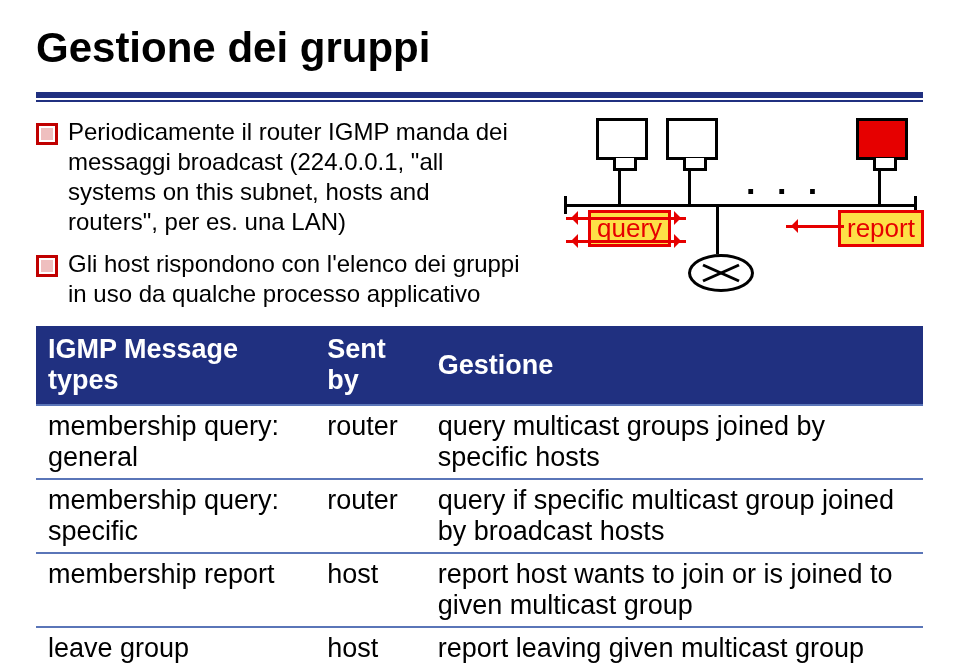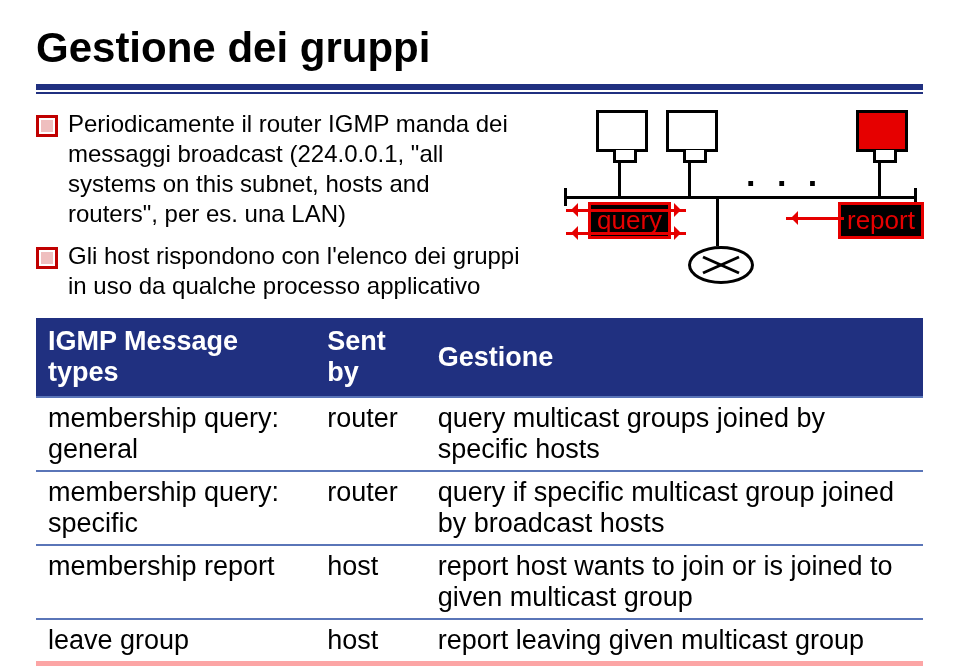--- a/index.html
+++ b/index.html
@@ -8,21 +8,21 @@
     font-family: Arial, Helvetica, sans-serif;
     background: #fff;
     width: 959px;
     height: 666px;
     box-sizing: border-box;
     color: #000;
   }
   .title {
     font-size: 42px;
     font-weight: bold;
-    margin: 0 0 12px 0;
+    margin: 0 0 20px 0;
   }
   .hr-outer {
     border-top: 6px solid #203080;
     border-bottom: 2px solid #203080;
     height: 2px;
     margin-bottom: 12px;
   }
   .top-row {
     display: flex;
     align-items: center;
@@ -87,21 +87,21 @@
     background:#fff;
     border:3px solid #000;
     border-radius:50%;
   }
   .qbox {
     position:absolute;
     border:3px solid #e60000;
     padding:0 6px;
     font-size:26px;
     color:#e60000;
-    background:#000000;
+    background:#fde047;
     line-height:1.2;
   }
   .arrow {
     position:absolute;
     height:3px;
     background:#e60000;
   }
   .arrow::after{
     content:"";
     position:absolute;

